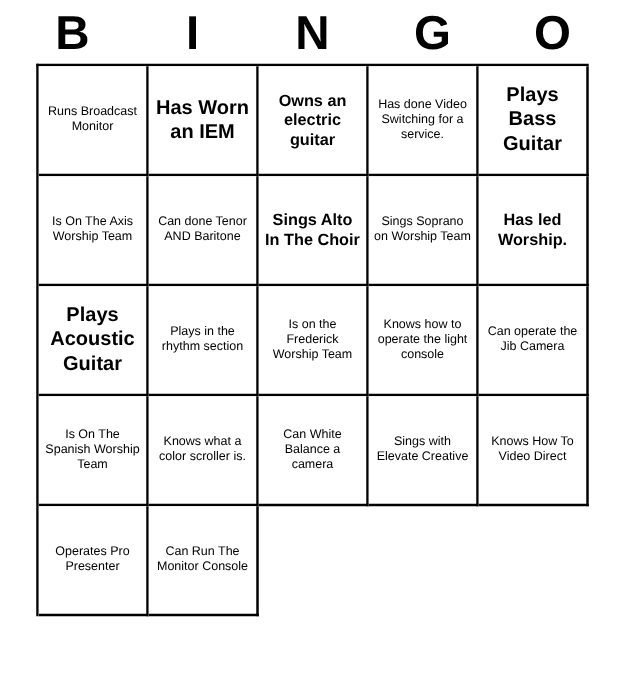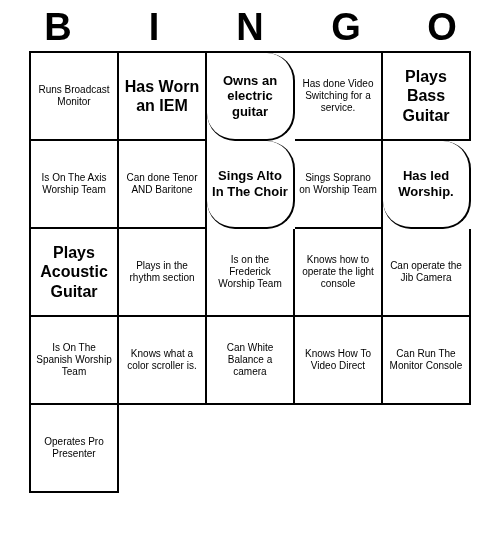--- a/index.html
+++ b/index.html
@@ -51,21 +51,20 @@
       color: #000;
       background: #fff;
     }
     .bingo-cell.large-text {
       font-size: 16px;
       font-weight: bold;
     }
     .bingo-cell.medium-text {
       font-size: 13px;
       font-weight: bold;
-      border-radius: 28px;
     }
     .bingo-cell.small-text {
       font-size: 10px;
     }
   </style>
 </head>
 <body>
 
 <div class="bingo-header">
   <span class="bingo-letter">B</span>
@@ -87,16 +86,17 @@
     <div class="bingo-cell small-text">Sings Soprano on Worship Team</div>
     <div class="bingo-cell medium-text">Has led Worship.</div>
     <div class="bingo-cell large-text">Plays Acoustic Guitar</div>
     <div class="bingo-cell small-text">Plays in the rhythm section</div>
     <div class="bingo-cell small-text">Is on the Frederick Worship Team</div>
     <div class="bingo-cell small-text">Knows how to operate the light console</div>
     <div class="bingo-cell small-text">Can operate the Jib Camera</div>
     <div class="bingo-cell small-text">Is On The Spanish Worship Team</div>
     <div class="bingo-cell small-text">Knows what a color scroller is.</div>
     <div class="bingo-cell small-text">Can White Balance a camera</div>
+    <div class="bingo-cell small-text">Sings with Elevate Creative</div>
     <div class="bingo-cell small-text">Knows How To Video Direct</div>
+    <div class="bingo-cell small-text">Operates Pro Presenter</div>
     <div class="bingo-cell small-text">Can Run The Monitor Console</div>
-    <div class="bingo-cell small-text">Operates Pro Presenter</div>
   </div>
 
 </body></html>

